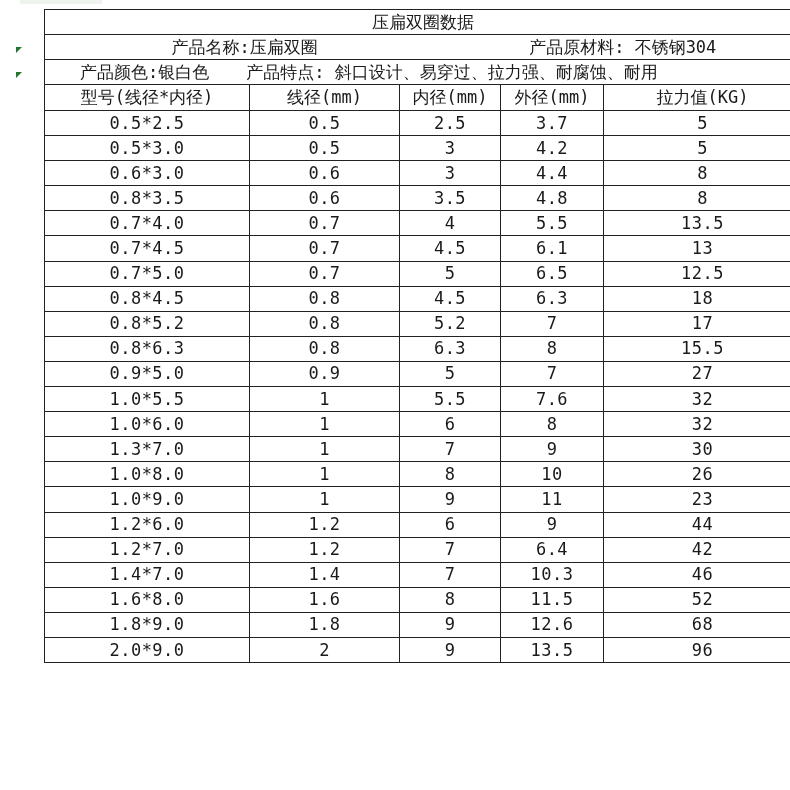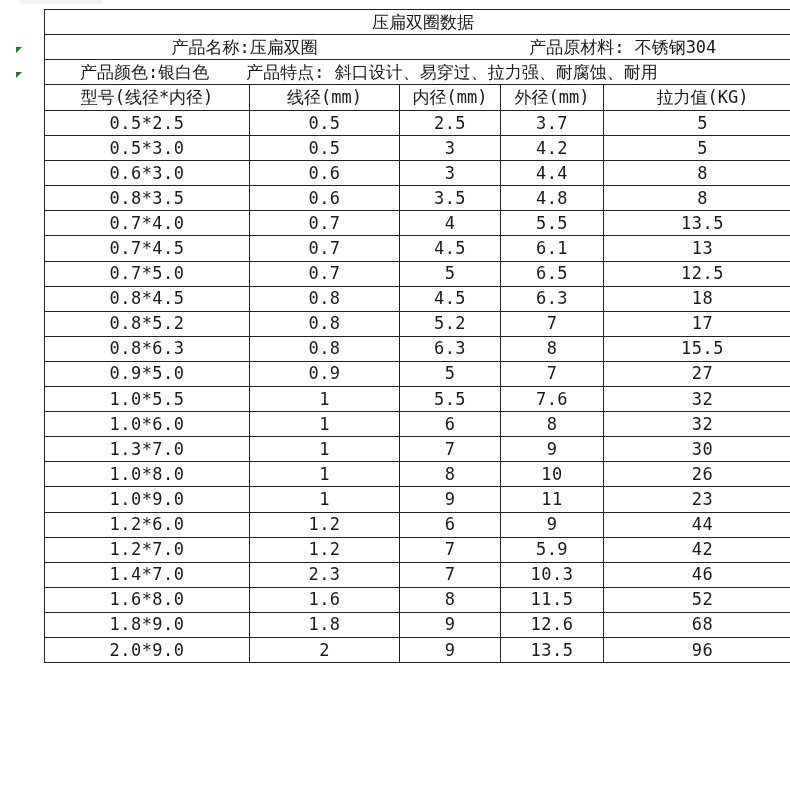--- a/index.html
+++ b/index.html
@@ -177,26 +177,26 @@
         <td>1.2*6.0</td>
         <td>1.2</td>
         <td>6</td>
         <td>9</td>
         <td>44</td>
       </tr>
       <tr class="row">
         <td>1.2*7.0</td>
         <td>1.2</td>
         <td>7</td>
-        <td>5.9</td>
+        <td>6.4</td>
         <td>42</td>
       </tr>
       <tr class="row">
         <td>1.4*7.0</td>
-        <td>2.3</td>
+        <td>1.4</td>
         <td>7</td>
         <td>10.3</td>
         <td>46</td>
       </tr>
       <tr class="row">
         <td>1.6*8.0</td>
         <td>1.6</td>
         <td>8</td>
         <td>11.5</td>
         <td>52</td>

